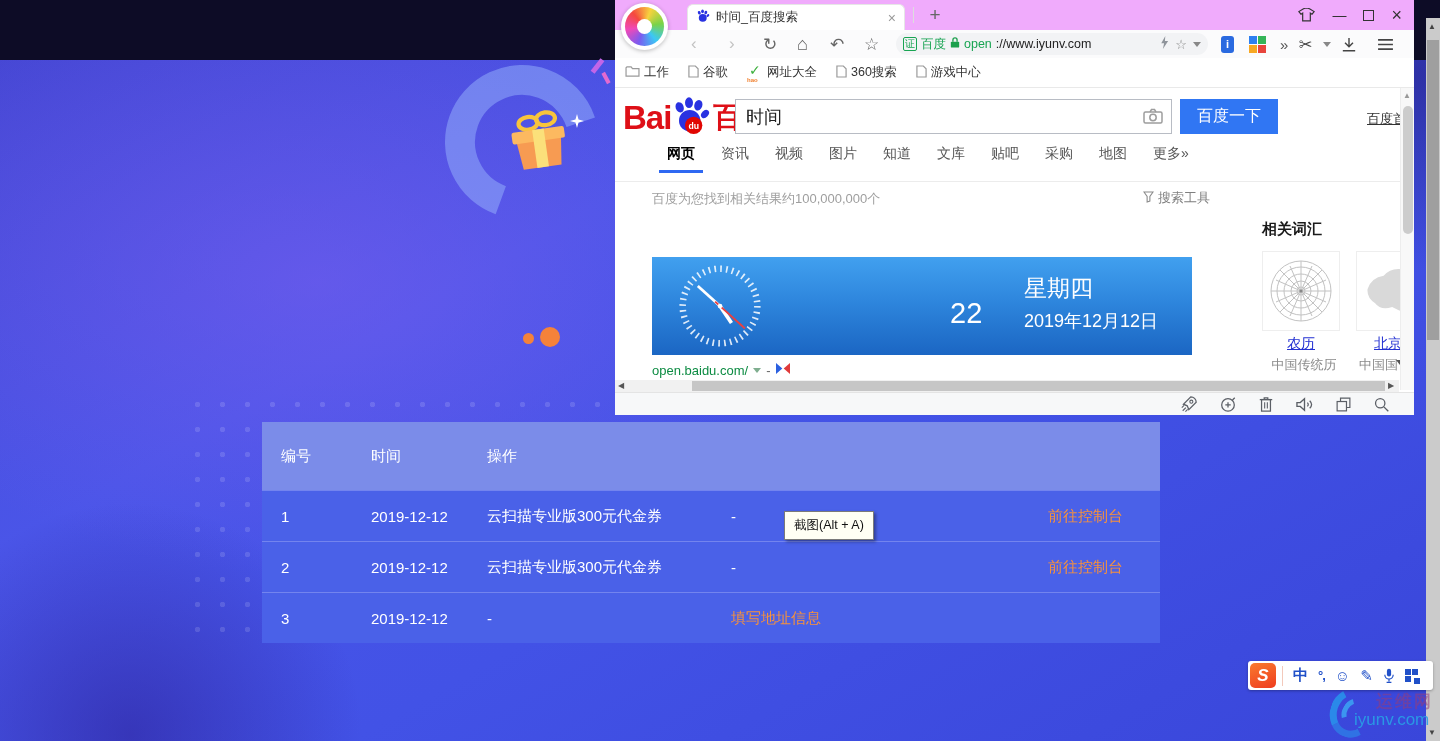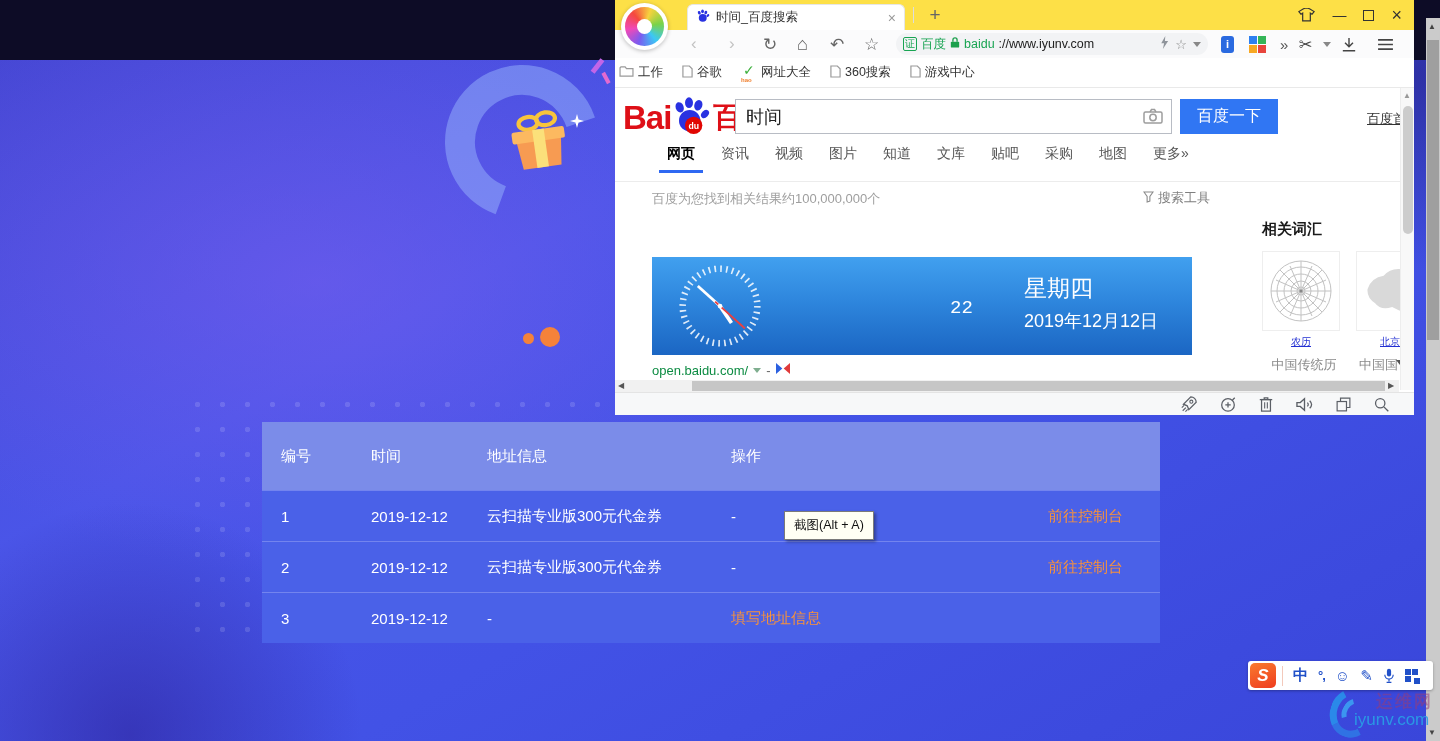--- a/index.html
+++ b/index.html
@@ -40,21 +40,21 @@
   .pt-head { height:68px; background:#7b8ce9; display:grid; grid-template-columns:90px 116px 244px 317px auto;
     align-items:center; padding-left:19px; color:#fff; font-size:15px; }
   .pt-row { height:51px; background:#4a61e8; border-top:1px solid #7384ee; display:grid;
     grid-template-columns:90px 116px 244px 317px auto; align-items:center; padding-left:19px;
     color:#fff; font-size:15px; }
   .pt-action { color:#f5913e; cursor:pointer; }
 
   
   .bw { position:absolute; left:615px; top:0; width:799px; height:415px; background:#fff; z-index:10;
     border-bottom:3px solid #1d55d3; }
-  .bw-titlebar { position:relative; height:30px; background:#fde047; }
+  .bw-titlebar { position:relative; height:30px; background:#f0abfc; }
   .bw-logo { position:absolute; left:6px; top:3px; width:47px; height:47px; border-radius:50%;
     background:#fff; z-index:30; box-shadow:0 1px 4px rgba(0,0,0,.25); }
   .bw-logo::before { content:""; position:absolute; left:4px; top:4px; width:39px; height:39px; border-radius:50%;
     background:conic-gradient(from -40deg,#f5493d,#f7d23e,#7ad348,#3bc8f5,#7a5cf0,#f049b8,#f5493d); }
   .bw-logo::after { content:""; position:absolute; left:16px; top:16px; width:15px; height:15px; border-radius:50%; background:#fff; }
   .bw-tab { position:absolute; left:72px; top:4px; width:218px; height:26px; background:#fff;
     border:1px solid #e6e6e6; border-bottom:none; border-radius:6px 6px 0 0; display:flex; align-items:center;
     padding:0 8px; gap:6px; }
   .tab-title { flex:1; font-size:12.5px; color:#333; white-space:nowrap; overflow:hidden; }
   .tab-close { color:#999; font-size:14px; cursor:pointer; }
@@ -84,21 +84,21 @@
   .ri-note { left:606px; } .ri-grid { left:634px; } .ri-chev { left:665px; font-size:15px; color:#555; }
   .ri-sciss { left:684px; font-size:16px; } .ri-scaret { left:708px; }
   .ri-dl { left:726px; } .ri-menu { left:762px; }
   .ext-note-tile { width:13px; height:17px; border-radius:3px; background:#2a6ae0; color:#fff; font-size:11px;
     text-align:center; line-height:17px; font-weight:bold; }
   .grid4 { display:grid; grid-template-columns:8px 8px; grid-template-rows:8px 8px; gap:1px; }
   .grid4 i:nth-child(1){background:#2d7ff0;} .grid4 i:nth-child(2){background:#35b558;}
   .grid4 i:nth-child(3){background:#f7a823;} .grid4 i:nth-child(4){background:#e8453c;}
 
   .bw-bookmarks { height:30px; background:#fff; border-bottom:1px solid #e9e9e9; display:flex; align-items:center;
-    padding-left:4px; gap:19px; font-size:12.5px; color:#333; }
+    padding-left:10px; gap:19px; font-size:12.5px; color:#333; }
   .bm-item { display:flex; align-items:center; gap:4px; cursor:pointer; }
   .hao-wrap { position:relative; width:16px; height:16px; }
   .hao-check { position:absolute; left:2px; top:-3px; color:#3db03d; font-weight:bold; font-size:14px; }
   .hao-txt { position:absolute; left:0; bottom:-2px; color:#f08030; font-size:6px; font-weight:bold; }
 
   .bw-serp { position:relative; height:304px; background:#fff; overflow:hidden; }
   .baidu-logo { position:absolute; left:8px; top:8px; display:flex; align-items:center; }
   .bai-text { color:#de0f17; font-weight:bold; font-size:33px; letter-spacing:-1px; }
   .cn-text { color:#de0f17; font-weight:bold; font-size:29px; margin-left:2px; }
   .search-input { position:absolute; left:120px; top:11px; width:437px; height:35px; border:1px solid #b8bcc4;
@@ -115,35 +115,35 @@
   .serp-divider { position:absolute; left:0; right:0; top:93px; height:1px; background:#ececec; }
   .results-info { position:absolute; left:37px; top:102px; font-size:13px; color:#9e9e9e; }
   .search-tools { position:absolute; left:528px; top:101px; font-size:13px; color:#7f7f7f; display:flex; align-items:center; gap:4px; cursor:pointer; }
   .result-title { position:absolute; left:37px; top:139px; font-size:18px; cursor:pointer; }
   .result-title span { text-decoration:underline; }
   .t-b { color:#2330d2; } .t-r { color:#d22020; }
   .time-card { position:absolute; left:37px; top:169px; width:540px; height:98px;
     background:linear-gradient(180deg,#41a0ef 0%,#2e86dd 45%,#1b66c3 100%); }
   .tc-clock { position:absolute; left:26px; top:7px; }
   .tc-time { position:absolute; left:138px; top:4px; font-size:57px; color:#fff; letter-spacing:1px; }
-  .tc-sec { position:absolute; left:298px; top:40px; font-size:19px; color:#fff;font-family:Liberation Mono, monospace; }
+  .tc-sec { position:absolute; left:298px; top:40px; font-size:29px; color:#fff; }
   .tc-week { position:absolute; left:372px; top:16px; font-size:23px; color:#fff; }
   .tc-date { position:absolute; left:372px; top:52px; font-size:18px; color:#fff; }
   .url-row { position:absolute; left:37px; top:274px; display:flex; align-items:center; gap:5px; font-size:13px; }
   .url-green { color:#0c8b42; cursor:pointer; }
   .url-caret { width:0; height:0; border-left:4px solid transparent; border-right:4px solid transparent; border-top:5px solid #7fae8f; }
   .url-dash { color:#666; }
   .h-scroll { position:absolute; left:0; top:292px; width:784px; height:12px; background:#f1f1f1; }
   .hs-arrow { position:absolute; top:1px; font-size:8px; color:#555; cursor:pointer; }
   .hs-thumb { position:absolute; left:77px; top:1px; width:693px; height:10px; background:#c6c6c6; cursor:pointer; }
   .sb-title { position:absolute; left:647px; top:132px; font-size:15px; font-weight:bold; color:#1a1a1a; }
   .sb-card { position:absolute; top:163px; width:78px; height:80px; background:#fff; border:1px solid #eee;
     display:flex; align-items:center; justify-content:center; cursor:pointer; }
   .sb-c1 { left:647px; } .sb-c2 { left:741px; }
-  .sb-link { position:absolute; top:247px; width:78px; text-align:center; font-size:10px; color:#2330d2;
+  .sb-link { position:absolute; top:247px; width:78px; text-align:center; font-size:14px; color:#2330d2;
     text-decoration:underline; cursor:pointer; }
   .sb-l1 { left:647px; } .sb-l2 { left:741px; }
   .sb-cap { position:absolute; top:268px; font-size:13px; color:#8a8a8a; white-space:nowrap; }
   .sb-p1 { left:650px; width:78px; text-align:center; } .sb-p2 { left:744px; }
   .sb-caret { position:absolute; left:781px; top:272px; width:0; height:0; border-left:4px solid transparent;
     border-right:4px solid transparent; border-top:5px solid #555; cursor:pointer; }
   .v-scroll { position:absolute; left:785px; top:0; width:14px; height:302px; background:#f8f8f8; border-left:1px solid #ededed; }
   .vs-up { position:absolute; left:2px; top:3px; font-size:8px; color:#999; cursor:pointer; }
   .vs-thumb { position:absolute; left:2px; top:18px; width:10px; height:128px; background:#ccc; border-radius:5px; cursor:pointer; }
 
@@ -211,21 +211,20 @@
   <div class="abs d-sparkle"></div>
   <div class="abs d-conf1"></div>
   <div class="abs d-conf2"></div>
   <div class="abs d-dot-s"></div>
   <div class="abs d-dot-l"></div>
 
   <div class="prize-table">
     <div class="pt-head">
       <span>编号</span>
       <span>时间</span>
-      <span>地址信息</span>
       <span>操作</span>
     </div>
     <div class="pt-row">
       <span>1</span>
       <span>2019-12-12</span>
       <span>云扫描专业版300元代金券</span>
       <span>-</span>
       <span class="pt-action">前往控制台</span>
     </div>
     <div class="pt-row">
@@ -287,21 +286,21 @@
       <span class="nico n-star">☆</span>
       <div class="addr-pill">
         <span class="cert-badge">证</span>
         <span class="addr-site">百度</span>
         <span>
           <svg width="10" height="13" viewBox="0 0 12 14">
               <rect x="1" y="6" width="10" height="7" rx="1" fill="#1ca04c"></rect>
               <path d="M3.5 6 V4 a2.5 2.5 0 0 1 5 0 V6" fill="none" stroke="#1ca04c" stroke-width="1.6"></path>
             </svg>
         </span>
-        <span class="addr-scheme">baidu</span>
+        <span class="addr-scheme">open</span>
         <span class="addr-url">://www.iyunv.com</span>
         <span class="addr-tail">
           <span>
             <svg width="9" height="13" viewBox="0 0 10 16">
                 <polygon points="6,0 1,9 4.5,9 3,16 9.5,6 5.5,6" fill="#8f949b"></polygon>
               </svg>
           </span>
           <span class="addr-star">☆</span>
           <span class="tri-down"></span>
         </span>

